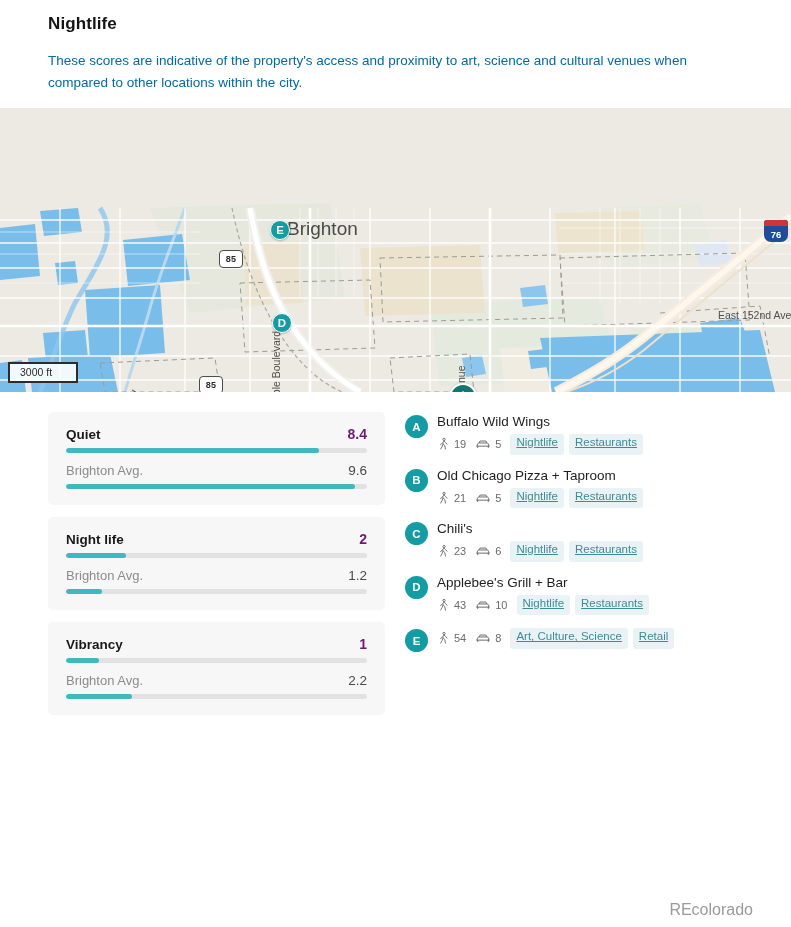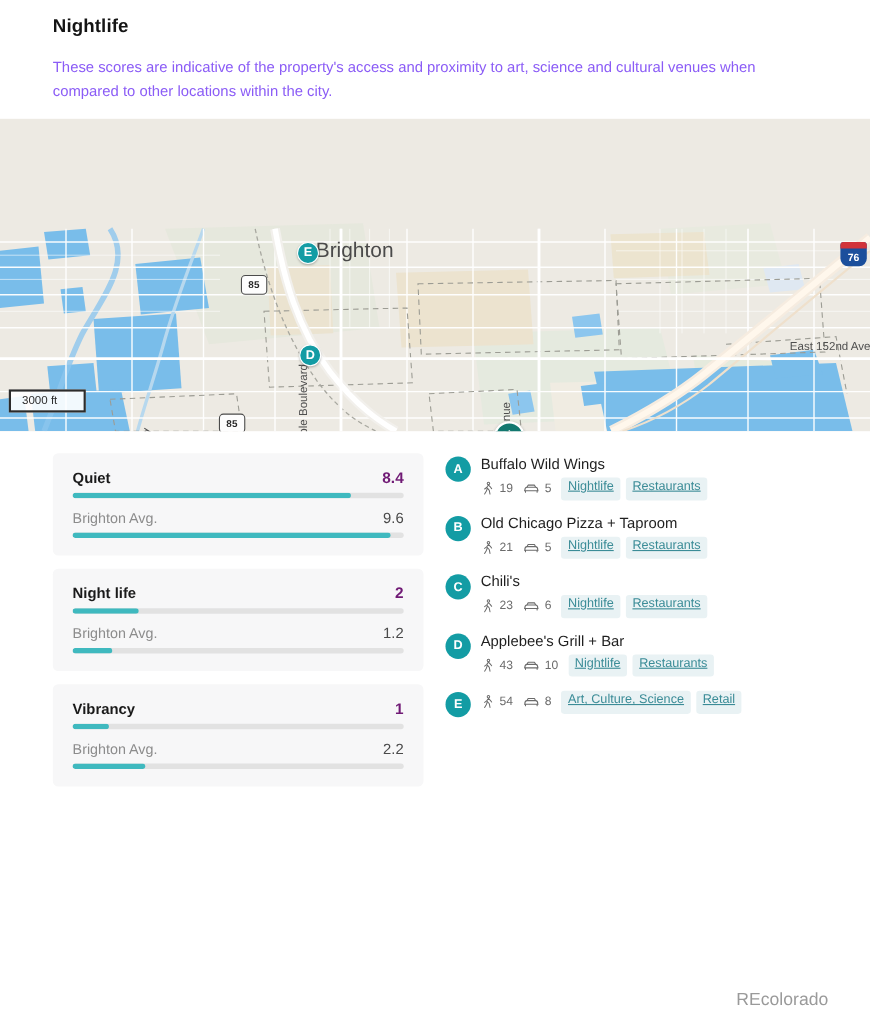--- a/index.html
+++ b/index.html
@@ -13,21 +13,21 @@
     position: relative;
   }
 
   
   .header { padding: 14px 48px 0 48px; }
   .page-title {
     font-size: 17px; font-weight: bold; letter-spacing: .1px;
     color: #141414; margin: 0 0 16px 0;
   }
   .page-desc {
-    font-size: 13.5px; line-height: 22px; color: #8b5cf6;
+    font-size: 13.5px; line-height: 22px; color: #0369a1;
     max-width: 670px; margin: 0 0 14px 0; font-weight: normal;
   }
 
   
   .map-wrap {
     position: relative; width: 791px; height: 284px;
     background: #eeece6; overflow: hidden;
   }
   .map-svg { position:absolute; inset:0; width:791px; height:284px; display:block; }
 
@@ -82,21 +82,21 @@
 
   .home-marker {
     position:absolute; left: 449px; top: 275px;
     width: 28px; height: 28px; border-radius: 50%;
     background: #12786f; border: 2px solid #ffffff;
     display:flex; align-items:center; justify-content:center;
     box-shadow: 0 1px 3px rgba(0,0,0,.3);
   }
 
   .scale-bar {
-    position:absolute; left: 8px; bottom: 17px;
+    position:absolute; left: 8px; bottom: 9px;
     background: rgba(255,255,255,.9); border: 2px solid #2c2c2c;
     padding: 2px 10px 3px 10px; font-size: 10.5px; color: #2c2c2c;
     min-width: 70px;
   }
 
   
   .content {
     display:flex; padding: 20px 30px 0 48px; gap: 20px; align-items:flex-start;
   }
 

